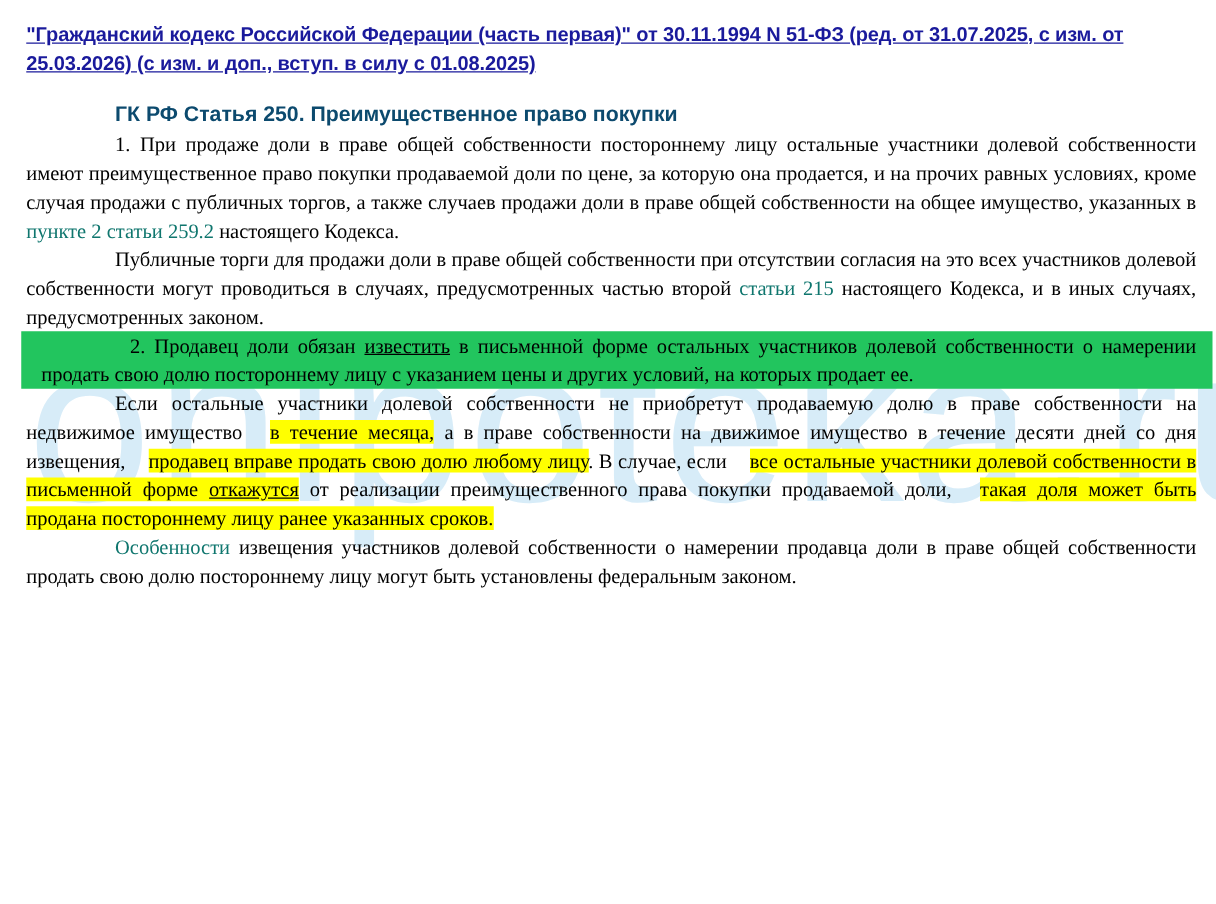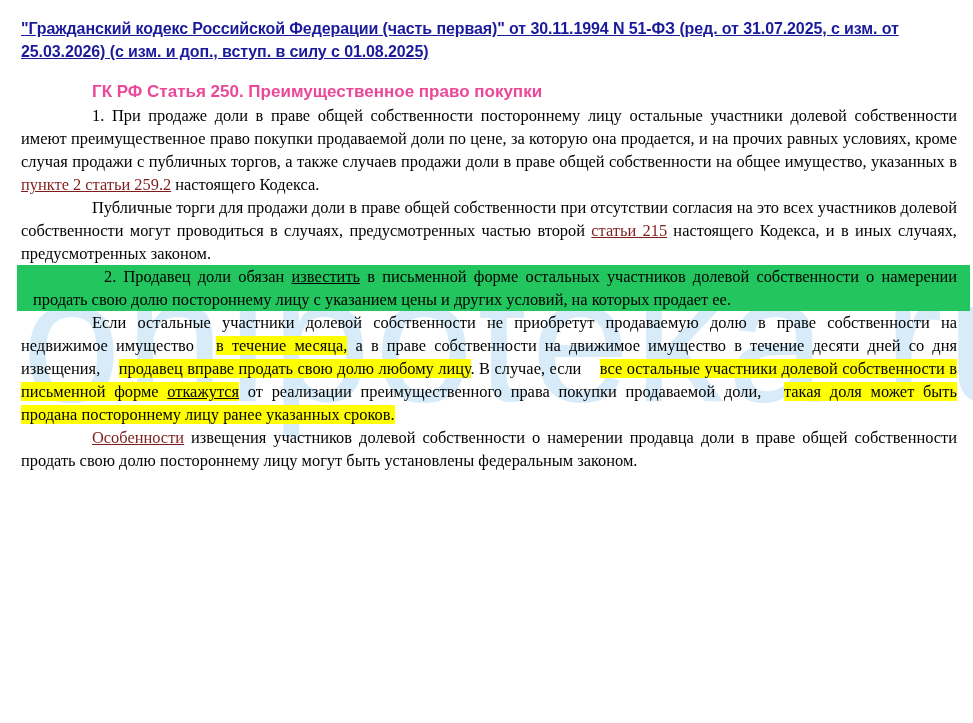--- a/index.html
+++ b/index.html
@@ -13,30 +13,30 @@
   .page { position:absolute; left:0; top:0; width:973px; z-index:1; }
   .title-link {
     position:absolute; left:21px; top:17px; width:930px;
     font-family:"Liberation Sans", sans-serif; font-weight:bold; font-size:16px;
     line-height:23px; color:#1a1a9c; text-decoration:underline;
     letter-spacing:-0.1px;
   }
   .heading {
     position:absolute; left:92px; top:81px;
     font-family:"Liberation Sans", sans-serif; font-weight:bold; font-size:17px;
-    line-height:22px; color:#ec4899;
+    line-height:22px; color:#0c4a6e;
   }
   .body {
     position:absolute; left:21px; top:104px; width:936px;
     font-family:"Liberation Serif", serif; font-size:16.4px; line-height:23px; color:#000;
   }
   .p { text-align:justify; text-indent:71px; margin:0; padding:0; }
   .p.hl { background:#22c55e; margin-left:-4px; margin-right:-13px; padding-left:16px; padding-right:13px; }
   .mark { background:#ffff00;margin-left:14px; }
-  a.lnk { color:#7f1d1d; text-decoration:underline; }
+  a.lnk { color:#0f766e; }
   .ul { text-decoration:underline; }
 </style>
 </head>
 <body>
 
 <div class="watermark">onipoteka.ru</div>
 
 <div class="page">
   <a class="title-link">"Гражданский кодекс Российской Федерации (часть первая)" от 30.11.1994 N 51-ФЗ (ред. от 31.07.2025, с изм. от 25.03.2026) (с изм. и доп., вступ. в силу с 01.08.2025)</a>
 

